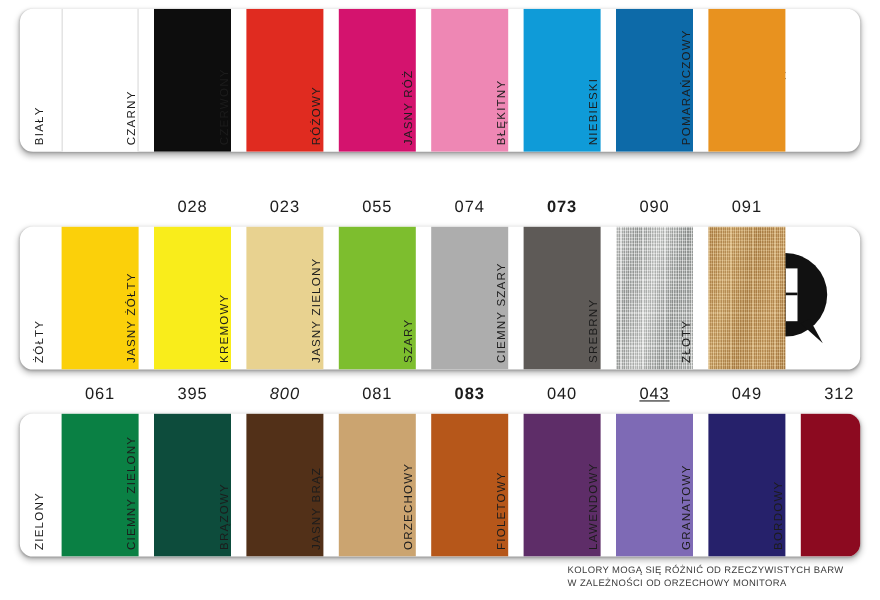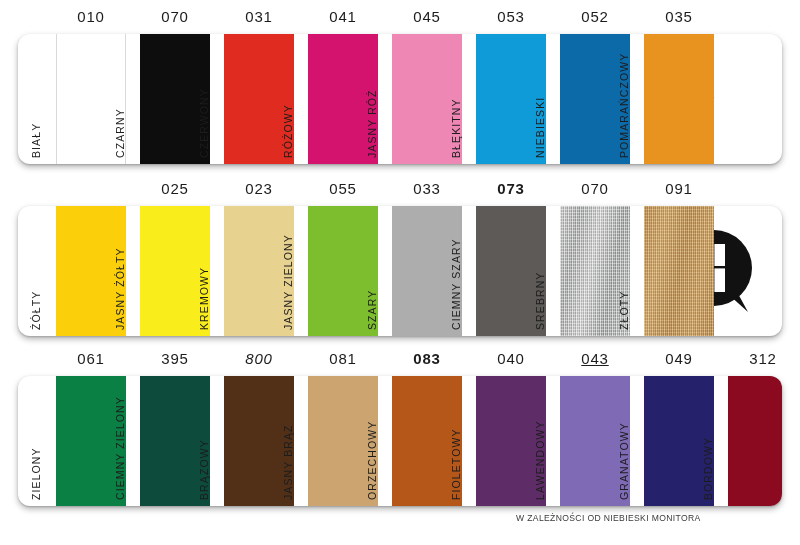--- a/index.html
+++ b/index.html
@@ -140,30 +140,20 @@
     text-align: left;
   }
   .disclaimer div { white-space: nowrap; }
 </style>
 </head>
 <body>
 
 <div class="chart">
 
   <div class="row-block row-1">
-    <div class="numbers">
-        <div class="number" style="left: 33px;">010</div>
-        <div class="number" style="left: 117px;">070</div>
-        <div class="number" style="left: 201px;">031</div>
-        <div class="number" style="left: 285px;">041</div>
-        <div class="number" style="left: 369px;">045</div>
-        <div class="number" style="left: 453px;">053</div>
-        <div class="number" style="left: 537px;">052</div>
-        <div class="number" style="left: 621px;">035</div>
-      </div>
     <div class="card">
       <div class="choose-msg">
         <div>PROSZĘ</div>
         <div>WYBRAĆ</div>
         <div>KOLOR</div>
       </div>
     <div class="swatch white-sw" title="010 BIAŁY" style="left: 38px; background: rgb(255, 255, 255);"></div>
         <div class="vname" style="left: 25px;">BIAŁY</div>
         <div class="swatch" title="070 CZARNY" style="left: 122px; background: rgb(13, 13, 13);"></div>
         <div class="vname" style="left: 109px;">CZARNY</div>
@@ -178,26 +168,26 @@
         <div class="swatch" title="052 NIEBIESKI" style="left: 542px; background: rgb(13, 106, 168);"></div>
         <div class="vname" style="left: 529px;">NIEBIESKI</div>
         <div class="swatch" title="035 POMARAŃCZOWY" style="left: 626px; background: rgb(232, 146, 31);"></div>
         <div class="vname" style="left: 613px;">POMARAŃCZOWY</div>
       </div>
   </div>
 
   <div class="row-block row-2">
     <div class="numbers">
         <div class="number" style="left: 33px; margin-top: 40px;">021</div>
-        <div class="number" style="left: 117px;">025</div>
+        <div class="number" style="left: 117px;">028</div>
         <div class="number" style="left: 201px;">023</div>
         <div class="number" style="left: 285px;">055</div>
-        <div class="number" style="left: 369px;">033</div>
+        <div class="number" style="left: 369px;">074</div>
         <div class="number" style="left: 453px; font-weight: bold;">073</div>
-        <div class="number" style="left: 537px;">070</div>
+        <div class="number" style="left: 537px;">090</div>
         <div class="number" style="left: 621px;">091</div>
       </div>
     <div class="card">
       <div class="logo">
         <svg viewBox="0 0 86 92" width="86" height="92" aria-hidden="true">
           <circle cx="40" cy="40" r="38" fill="#111111"></circle>
           <path d="M54 66 L74 84 L62 62 Z" fill="#111111"></path>
           <rect x="29" y="16" width="22" height="48" fill="#ffffff"></rect>
           <rect x="38" y="16" width="2.4" height="48" fill="#111111"></rect>
           <rect x="29" y="38" width="22" height="2.4" fill="#111111"></rect>
@@ -250,16 +240,17 @@
         <div class="swatch" title="043 LAWENDOWY" style="left: 542px; background: rgb(126, 106, 181);"></div>
         <div class="vname" style="left: 529px;">LAWENDOWY</div>
         <div class="swatch" title="049 GRANATOWY" style="left: 626px; background: rgb(38, 33, 107);"></div>
         <div class="vname" style="left: 613px;">GRANATOWY</div>
         <div class="swatch" title="312 BORDOWY" style="left: 710px; background: rgb(140, 10, 32);"></div>
         <div class="vname" style="left: 697px;">BORDOWY</div>
       </div>
   </div>
 
   <div class="disclaimer">
-    <div>W ZALEŻNOŚCI OD NIEBIESKI MONITORA</div>
+    <div>KOLORY MOGĄ SIĘ RÓŻNIĆ OD RZECZYWISTYCH BARW</div>
+    <div>W ZALEŻNOŚCI OD ORZECHOWY MONITORA</div>
   </div>
 
 </div>
 
 </body></html>

